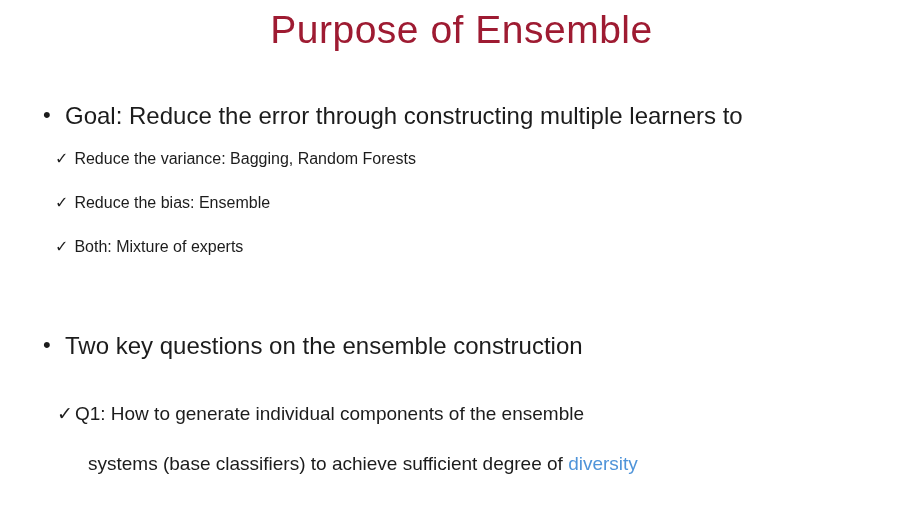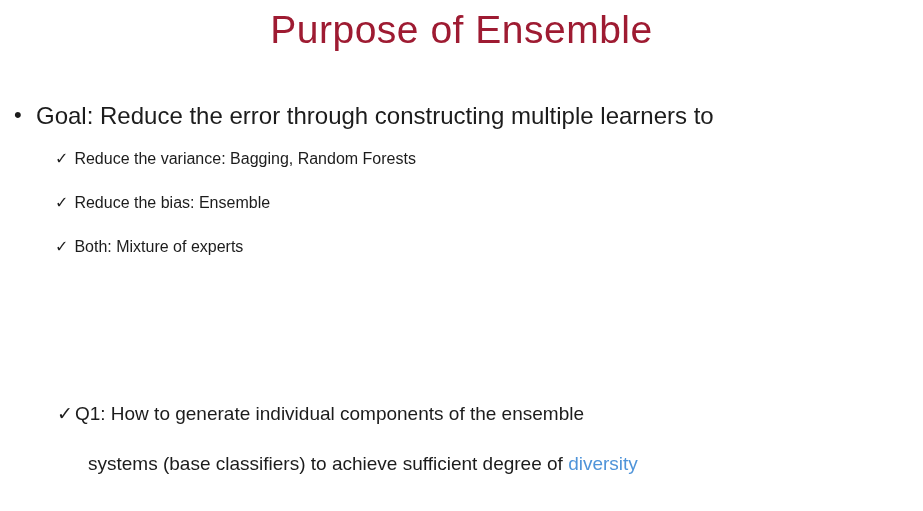--- a/index.html
+++ b/index.html
@@ -27,20 +27,21 @@
     color: #9e1b32;
     font-weight: 500;
   }
   .line {
     position: absolute;
     white-space: nowrap;
     line-height: 1.15;
   }
   .bullet-line {
     font-size: 24px;
+    margin-left: 29px;
   }
   .bullet-marker {
     display: inline-block;
     width: 22px;
     font-size: 22px;
     vertical-align: top;
   }
   .sub-line {
     font-size: 16px;
   }
@@ -78,20 +79,23 @@
   </div>
 
   <div class="line sub-line" style="top: 194px; left: 55px;">
     <span class="check">✓</span><span>Reduce the bias: Ensemble</span>
   </div>
 
   <div class="line sub-line" style="top: 238px; left: 55px;">
     <span class="check">✓</span><span>Both: Mixture of experts</span>
   </div>
 
+  <div class="line bullet-line" style="top: 332px; left: 14px;">
+    <span class="bullet-marker">•</span><span>Two key questions on the ensemble construction</span>
+  </div>
 
   <div class="line q1-line" style="top: 379px; left: 57px;">
     <span class="check">✓</span><span>Q1: How to generate individual components of the ensemble</span>
   </div>
 
   <div class="line q1-line" style="top: 429px; left: 88px;">
     <span>systems (base classifiers) to achieve sufficient degree of </span><span class="hl">diversity</span>
   </div>
 
 

